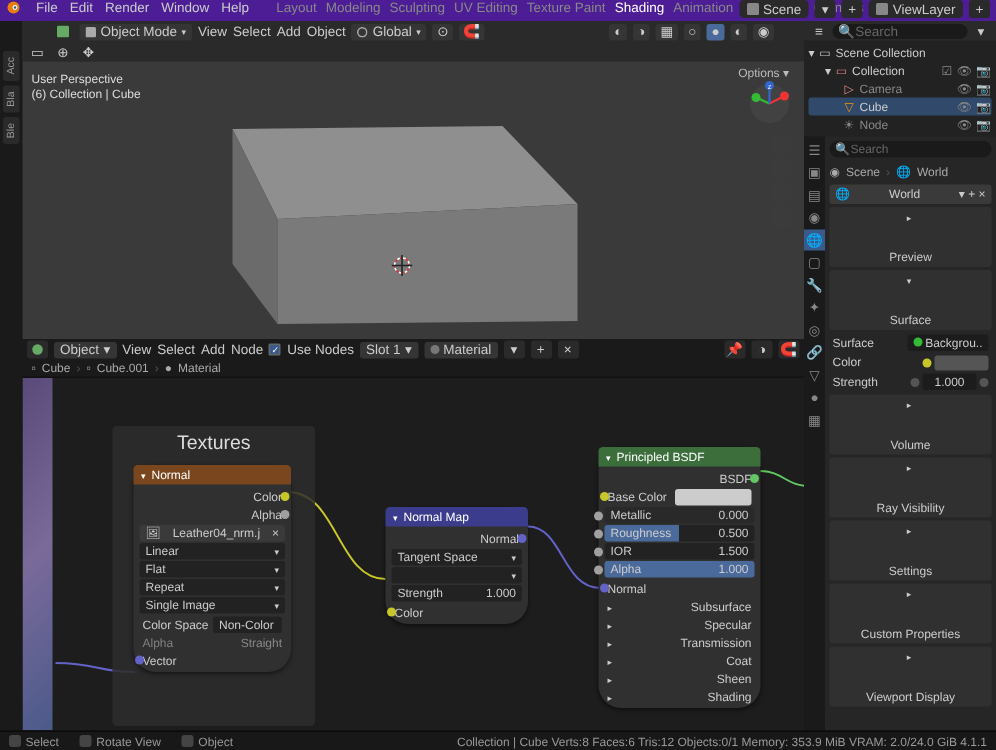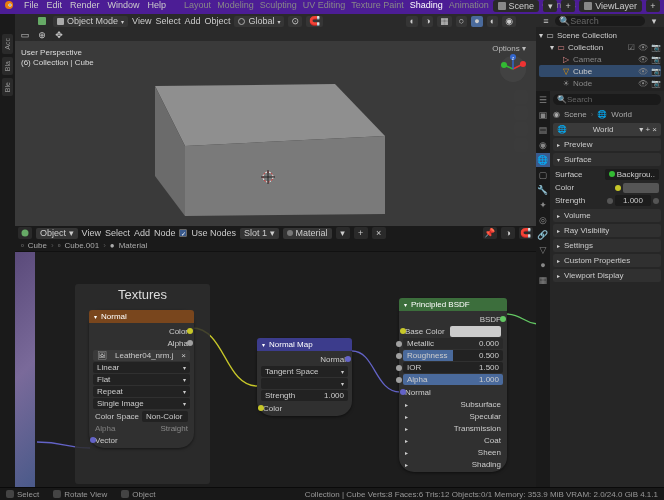--- a/index.html
+++ b/index.html
@@ -79,21 +79,21 @@
   .ol-row .ic { width: 8px; height: 8px; display: inline-flex; align-items: center; justify-content: center; }
   .ol-row .toggles { margin-left: auto; display: flex; gap: 3px; color: #888; }
   .ol-row.sel { background: #314a6b; border-radius: 2px; }
   .right-inner { display: flex; flex-direction: column; width: 100%; }
   .right-split { display: flex; flex: 1; min-height: 0; }
   .prop-tabs { width: 14px; background: #1a1a1a; display: flex; flex-direction: column; gap: 1px; padding-top: 2px; }
   .prop-tabs .pt { width: 14px; height: 14px; display: flex; align-items: center; justify-content: center; color: #888; cursor: pointer; }
   .prop-tabs .pt.active { background: #3a5a8c; color: #fff; }
   .props { flex: 1; background: #262626; padding: 2px 3px; font-size: 8px; overflow: hidden; }
   .props .pbar { display: flex; align-items: center; gap: 3px; height: 12px; }
-  .props .phead { background: #303030; border-radius: 2px; padding: 2px 4px; margin: 2px 0; display: flex; align-items: center; gap: 2px; }
+  .props .phead { background: #303030; border-radius: 2px; padding: 2px 4px; margin: 2px 0; display: flex; align-items: center; gap: 18px; flex-direction: column; }
   .props .pfield { display: flex; align-items: center; justify-content: space-between; height: 13px; padding: 0 2px; }
   .props .pval { background: #1c1c1c; border-radius: 2px; padding: 1px 4px; min-width: 36px; text-align: center; }
   .props .dotc { background: #555; border-radius: 50%; width: 6px; height: 6px; }
 
   
   .status { position: absolute; bottom: 0; left: 0; right: 0; height: 13px; background: #181818; display: flex; align-items: center; padding: 0 6px; font-size: 8px; color: #999; border-top: 1px solid #0a0a0a; }
   .status .seg { display: flex; align-items: center; gap: 3px; margin-right: 14px; }
   .status .right { margin-left: auto; display: flex; gap: 8px; }
   .sicon { width: 8px; height: 8px; background: #444; border-radius: 2px; display: inline-block; }
   .cb { width: 8px; height: 8px; border: 1px solid #666; background: #3a5a8c; border-radius: 1px; display: inline-flex; align-items: center; justify-content: center; font-size: 6px; color: #fff; }

